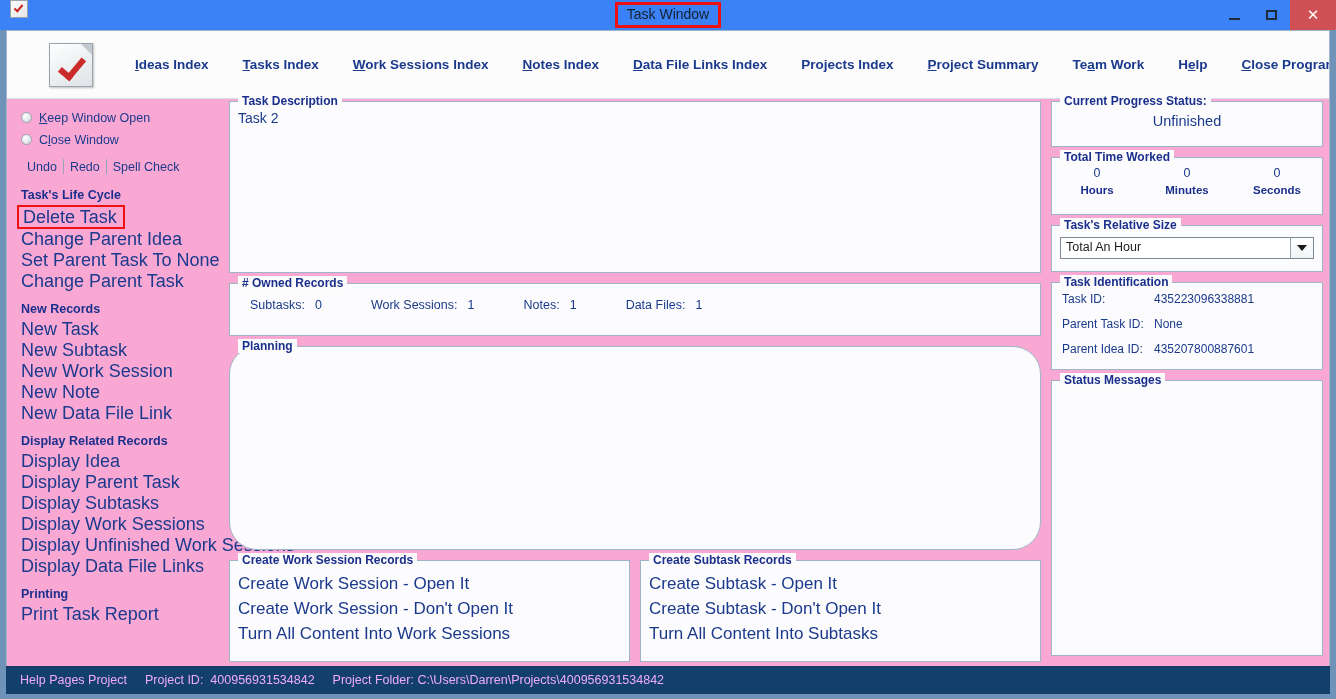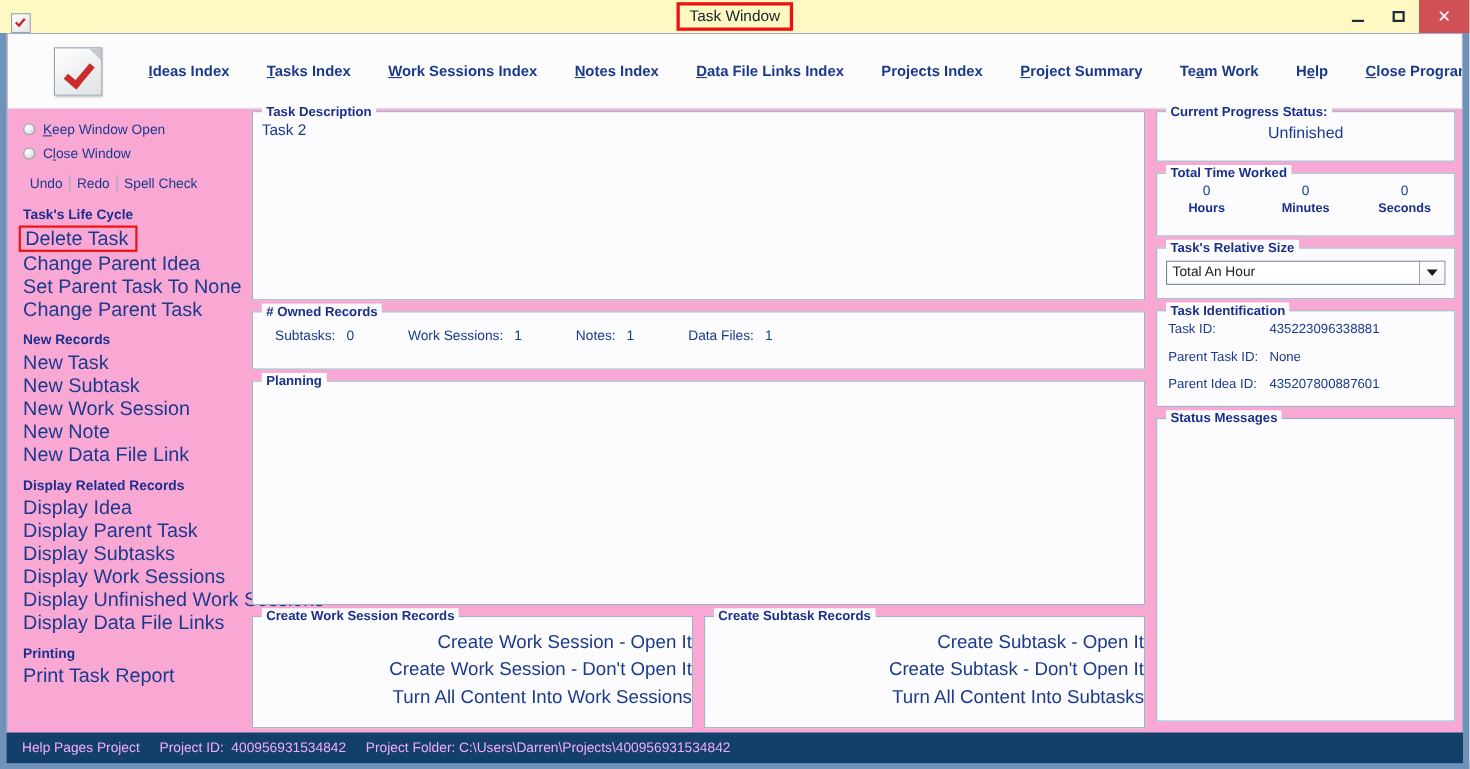--- a/index.html
+++ b/index.html
@@ -17,23 +17,23 @@
     width: 1336px; height: 699px;
     background: #6f93b8;
     display: flex;
     flex-direction: column;
   }
 
   
   #titlebar {
     height: 30px;
     flex: 0 0 30px;
-    background: #fef9c3;
-    display: flex;
-    align-items: flex-end;
+    background: #3b82f6;
+    display: flex;
+    align-items: flex-start;
     position: relative;
   }
   #title-icon {
     width: 18px; height: 18px;
     margin-left: 10px;
     background: linear-gradient(135deg,#fdfdfd 0%,#e6e6e6 100%);
     border: 1px solid #9aa4ae;
     position: relative;
   }
   #title-icon::after {
@@ -247,29 +247,28 @@
   #owned-records-row {
     display: flex;
     align-items: center;
     padding: 14px 0 0 20px;
     font-size: 12.5px;
     color: #1b3a8c;
   }
   .or-label { margin-right: 10px; }
   .or-value { width: 56px; }
 
-  #gb-planning { flex: 1 1 auto; min-height: 0; }
+  #gb-planning { flex: 1 1 auto; min-height: 0; border-radius: 28px; }
 
   #bottom-row {
     display: flex;
     gap: 10px;
     flex: 0 0 102px;
     height: 102px;
     margin-bottom: 4px;
-    text-align: right;
   }
   #bottom-row .gb { flex: 1 1 0; margin-bottom: 0; }
   .act-link {
     font-size: 17px;
     color: #1b3a8c;
     line-height: 25px;
     padding-left: 8px;
     white-space: nowrap;
   }
   .acts { padding-top: 10px; }

